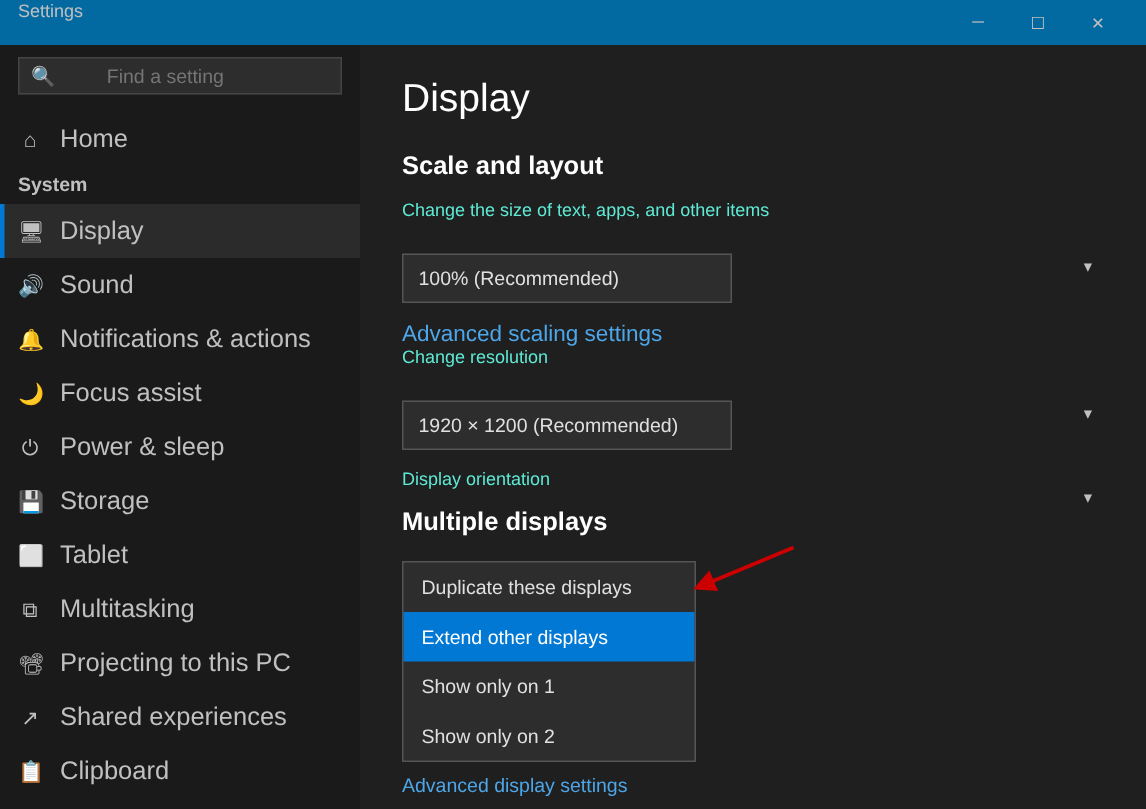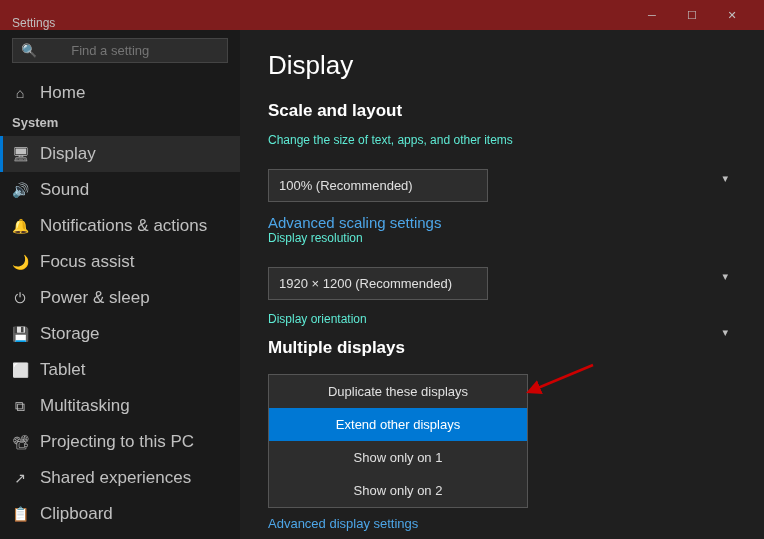--- a/index.html
+++ b/index.html
@@ -10,24 +10,24 @@
       font-size: 13px;
       width: 764px;
       height: 539px;
       overflow: hidden;
       display: flex;
       flex-direction: column;
     }
 
     
     .titlebar {
-      background: #7f1d1d;
+      background: #0369a1;
       height: 30px;
       display: flex;
-      align-items: flex-end;
+      align-items: flex-start;
       padding: 0 12px;
       flex-shrink: 0;
     }
     .titlebar-title {
       font-size: 12px;
       color: #c0c0c0;
       flex: 1;
     }
     .titlebar-controls {
       display: flex;
@@ -183,25 +183,24 @@
       font-size: 15px;
       cursor: pointer;
       display: inline-block;
     }
 
     .multiple-displays-section {
       margin-top: 8px;
     }
 
     .dropdown-list {
-      width: 260px;
+      width: 196px;
       background: #2d2d2d;
       border: 1px solid #555;
       margin-top: 4px;
-      text-align: center;
     }
     .dropdown-list-item {
       padding: 9px 12px;
       cursor: pointer;
       font-size: 13px;
       color: #e0e0e0;
     }
     .dropdown-list-item.selected {
       background: #0078d4;
       color: #ffffff;
@@ -307,21 +306,21 @@
     <p class="section-label">Change the size of text, apps, and other items</p>
     <div class="dropdown-container">
       <select class="dropdown">
         <option>100% (Recommended)</option>
       </select>
       <span class="dropdown-arrow">▾</span>
     </div>
 
     <span class="link-text">Advanced scaling settings</span>
 
-    <p class="section-label">Display resolution</p>
+    <p class="section-label">Change resolution</p>
     <div class="dropdown-container">
       <select class="dropdown">
         <option>1920 × 1200 (Recommended)</option>
       </select>
       <span class="dropdown-arrow">▾</span>
     </div>
 
     <p class="section-label">Display orientation</p>
     <div class="dropdown-container">
       <span class="dropdown-arrow">▾</span>

